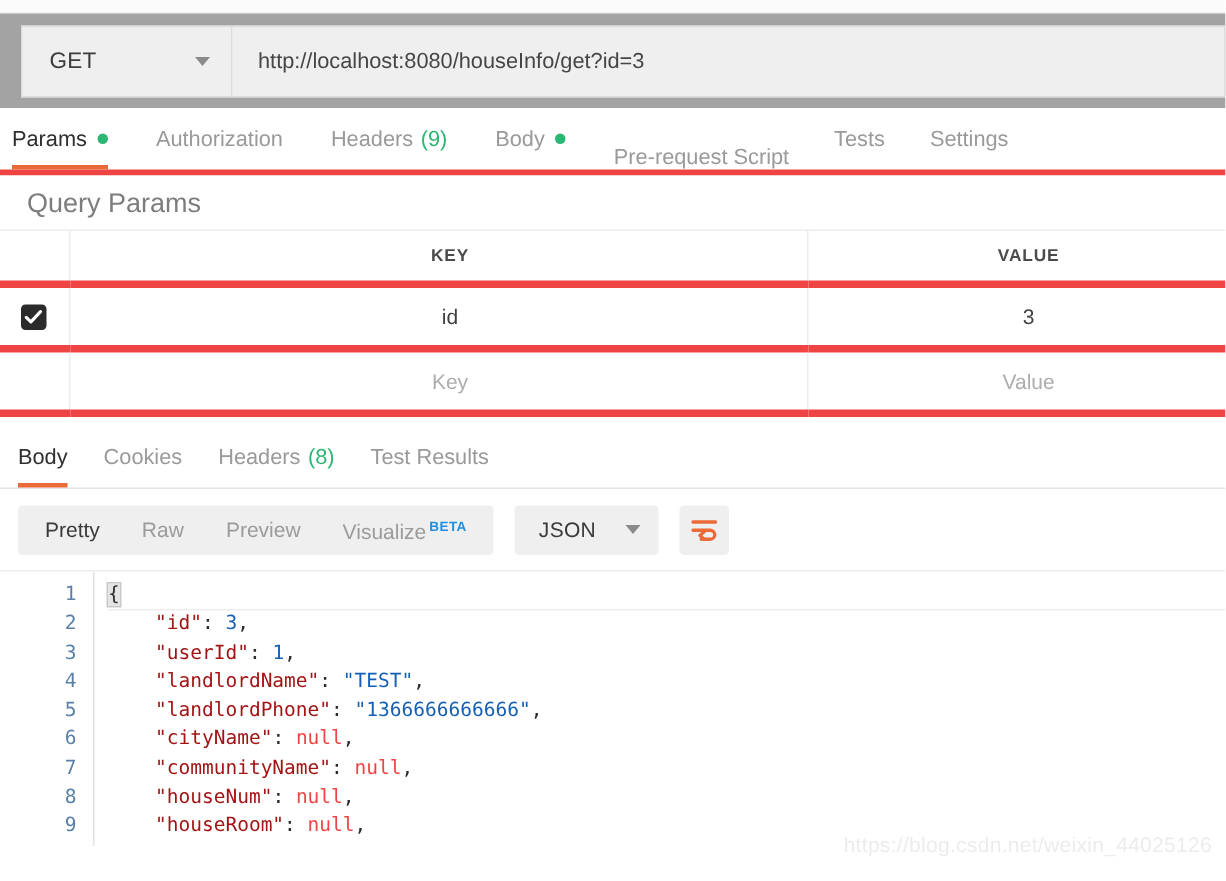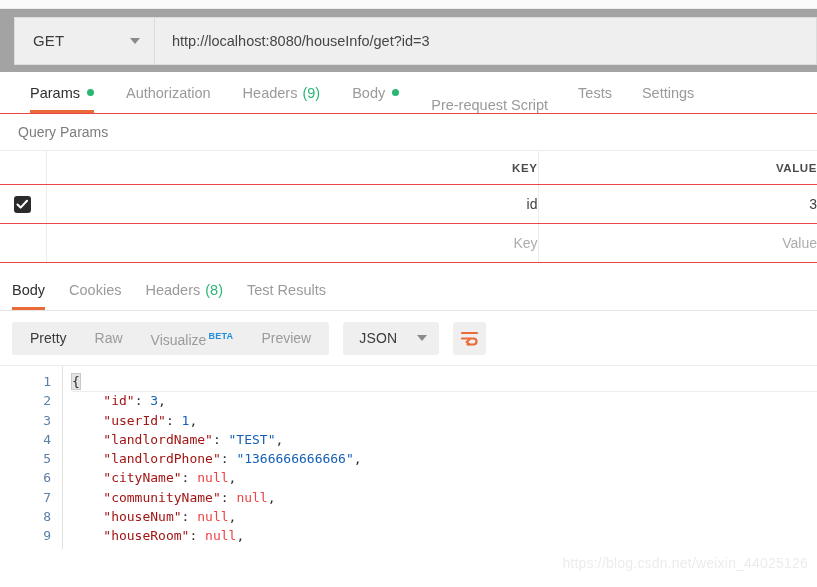--- a/index.html
+++ b/index.html
@@ -73,22 +73,22 @@
     cursor: text;
     white-space: nowrap;
     overflow: hidden;
   }
 
   
   .req-tabs {
     height: 41px;
     display: flex;
     align-items: stretch;
-    padding-left: 30px;
-    border-bottom: 1px solid #ef4444;
+    padding-left: 8px;
+    border-bottom: 4px solid #ef4444;
     background: #ffffff;
   }
   .tab {
     display: flex;
     align-items: center;
     font-size: 14.5px;
     color: #9a9a9a;
     margin-right: 30px;
     position: relative;
     cursor: pointer;
@@ -110,31 +110,31 @@
     display: inline-block;
   }
   .count { color: #2bb673; margin-left: 5px; }
 
   
   .qp-title {
     height: 36px;
     display: flex;
     align-items: center;
     padding-left: 18px;
-    font-size: 14px;
+    font-size: 18px;
     color: #7d7d7d;
     border-bottom: 1px solid #ececec;
     background: #ffffff;
   }
   .ptable { width: 100%; border-collapse: collapse; background: #fff; }
   .ptable td, .ptable th {
     border-right: 1px solid #ececec;
-    border-bottom: 1px solid #ef4444;
+    border-bottom: 5px solid #ef4444;
     padding: 0;
-    text-align: right;
+    text-align: center;
   }
   .ptable tr td:last-child, .ptable tr th:last-child { border-right: none; }
   .col-chk { width: 46px; }
   .col-key { width: 492px; }
   .hd {
     height: 33px;
     font-size: 11.5px;
     font-weight: bold;
     color: #4b4b4b;
     letter-spacing: .6px;
@@ -392,22 +392,22 @@
   </div>
   <div class="tab">
     <span>Test Results</span>
   </div>
 </div>
 
 <div class="fmt-bar">
   <div class="seg">
     <span class="seg-item active">Pretty</span>
     <span class="seg-item">Raw</span>
+    <span class="seg-item">Preview</span>
     <span class="seg-item"><span>Visualize</span><span class="beta">BETA</span></span>
-    <span class="seg-item">Preview</span>
   </div>
   <div class="json-select">
     <span class="method-label">JSON</span>
     <span class="caret"></span>
   </div>
   <div class="wrap-btn">
     <svg width="19" height="17" viewBox="0 0 19 17">
       <path d="M2 3 H17" stroke="#eb6b38" stroke-width="2.2" stroke-linecap="round"></path>
       <path d="M2 8.5 H13.5 a3 3 0 0 1 0 6 H7.5" stroke="#eb6b38" stroke-width="2.2" fill="none" stroke-linecap="round"></path>
       <path d="M9.5 12 L6.6 14.5 L9.5 17" stroke="#eb6b38" stroke-width="2.2" fill="none" stroke-linecap="round" stroke-linejoin="round" transform="translate(0,-2.5)"></path>

